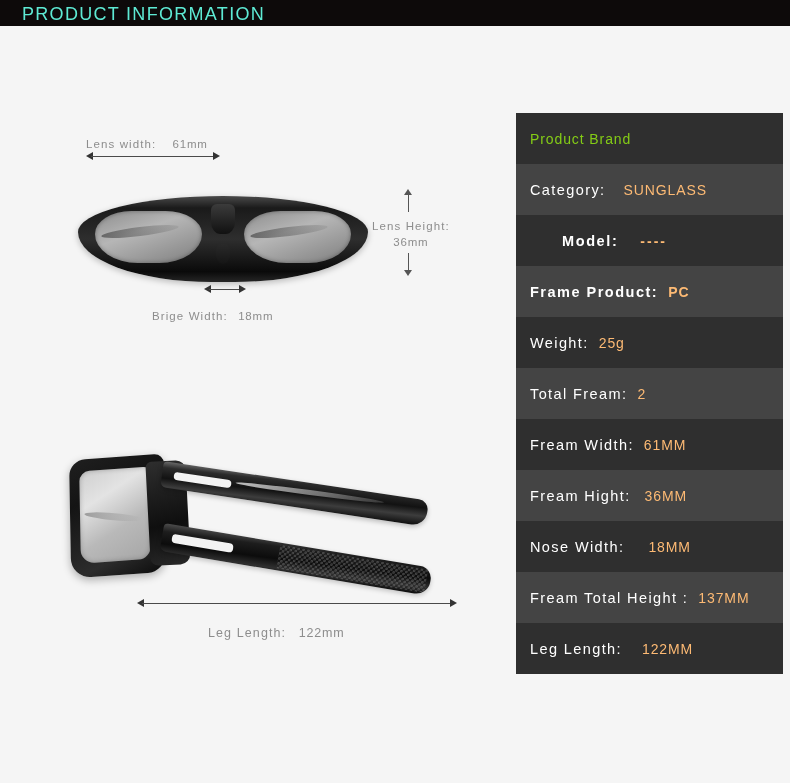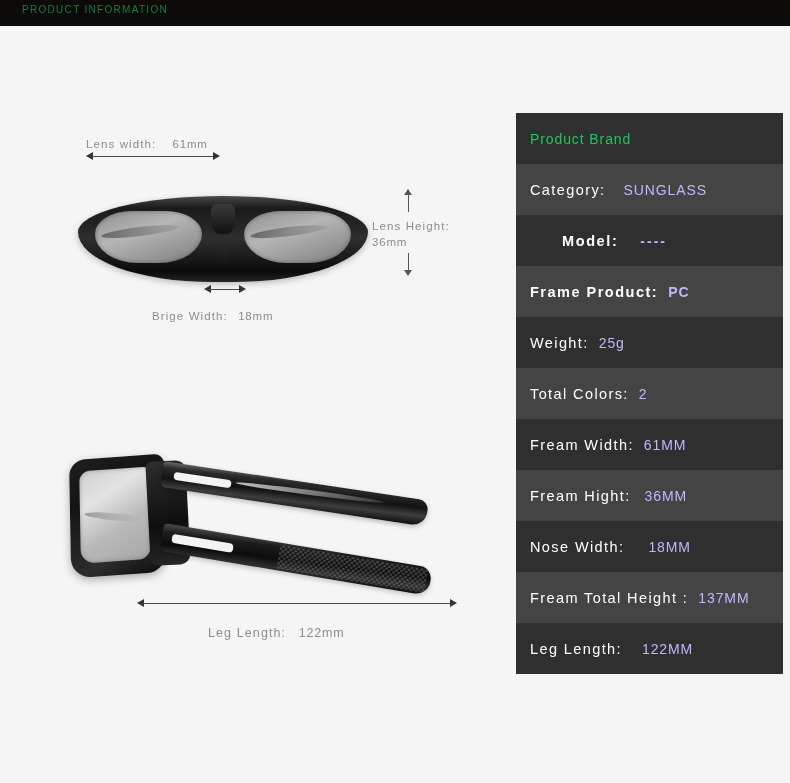--- a/index.html
+++ b/index.html
@@ -16,23 +16,23 @@
   
   .header-bar {
     position: absolute;
     left: 0; top: 0;
     width: 790px; height: 26px;
     background: #0d0a0a;
   }
   .header-title {
     position: absolute;
     left: 22px; top: 4px;
-    font-size: 10px;
+    font-size: 18px;
     letter-spacing: 1.3px;
-    color: #15803d;
+    color: #5eead4;
     font-weight: 400;
     white-space: nowrap;
   }
 
   
   .left-panel {
     position: absolute;
     left: 0; top: 26px;
     width: 500px; height: 757px;
   }
@@ -67,21 +67,21 @@
     border-bottom: 4.5px solid transparent;
   }
   .arrow-h .tip-l { left: 0; border-right: 7px solid #333; }
   .arrow-h .tip-r { right: 0; border-left: 7px solid #333; }
 
   .lens-width-arrow { left: 86px; top: 126px; width: 134px; }
 
   
   .lens-height-label {
     left: 372px; top: 192px;
-    text-align: left;
+    text-align: center;
     line-height: 16px;
   }
   .arrow-v {
     position: absolute;
     width: 9px;
   }
   .arrow-v .bar {
     position: absolute;
     top: 5px; bottom: 5px; left: 4px;
     width: 1px;
@@ -280,27 +280,27 @@
   }
   .spec-row.dark  { background: #2f2f2f; }
   .spec-row.light { background: #444444; }
 
   .spec-row .k {
     color: #ffffff;
     font-size: 14.5px;
     letter-spacing: 1.4px;
   }
   .spec-row .v {
-    color: #c4b5fd;
+    color: #fdba74;
     font-size: 14px;
     letter-spacing: 0.9px;
     margin-left: 10px;
   }
   .spec-row.brand .k {
-    color: #22c55e;
+    color: #84cc16;
     font-size: 14px;
     letter-spacing: 0.9px;
   }
   .spec-row.model .k { font-weight: 700; letter-spacing: 1.6px; margin-left: 32px; }
   .spec-row.model .v { font-weight: 700; letter-spacing: 2px; }
   .spec-row.mat .k   { font-weight: 700; letter-spacing: 1.5px; }
   .spec-row.mat .v   { font-weight: 700; text-align: right; }
 </style>
 </head>
 <body>
@@ -402,21 +402,21 @@
   </div>
   <div class="spec-row light mat">
     <span class="k">Frame Product:</span>
     <span class="v">PC</span>
   </div>
   <div class="spec-row dark">
     <span class="k">Weight:</span>
     <span class="v">25g</span>
   </div>
   <div class="spec-row light">
-    <span class="k">Total Colors:</span>
+    <span class="k">Total Fream:</span>
     <span class="v">2</span>
   </div>
   <div class="spec-row dark">
     <span class="k">Fream Width:</span>
     <span class="v">61MM</span>
   </div>
   <div class="spec-row light">
     <span class="k">Fream Hight:</span>
     <span class="v" style="margin-left:14px;">36MM</span>
   </div>

